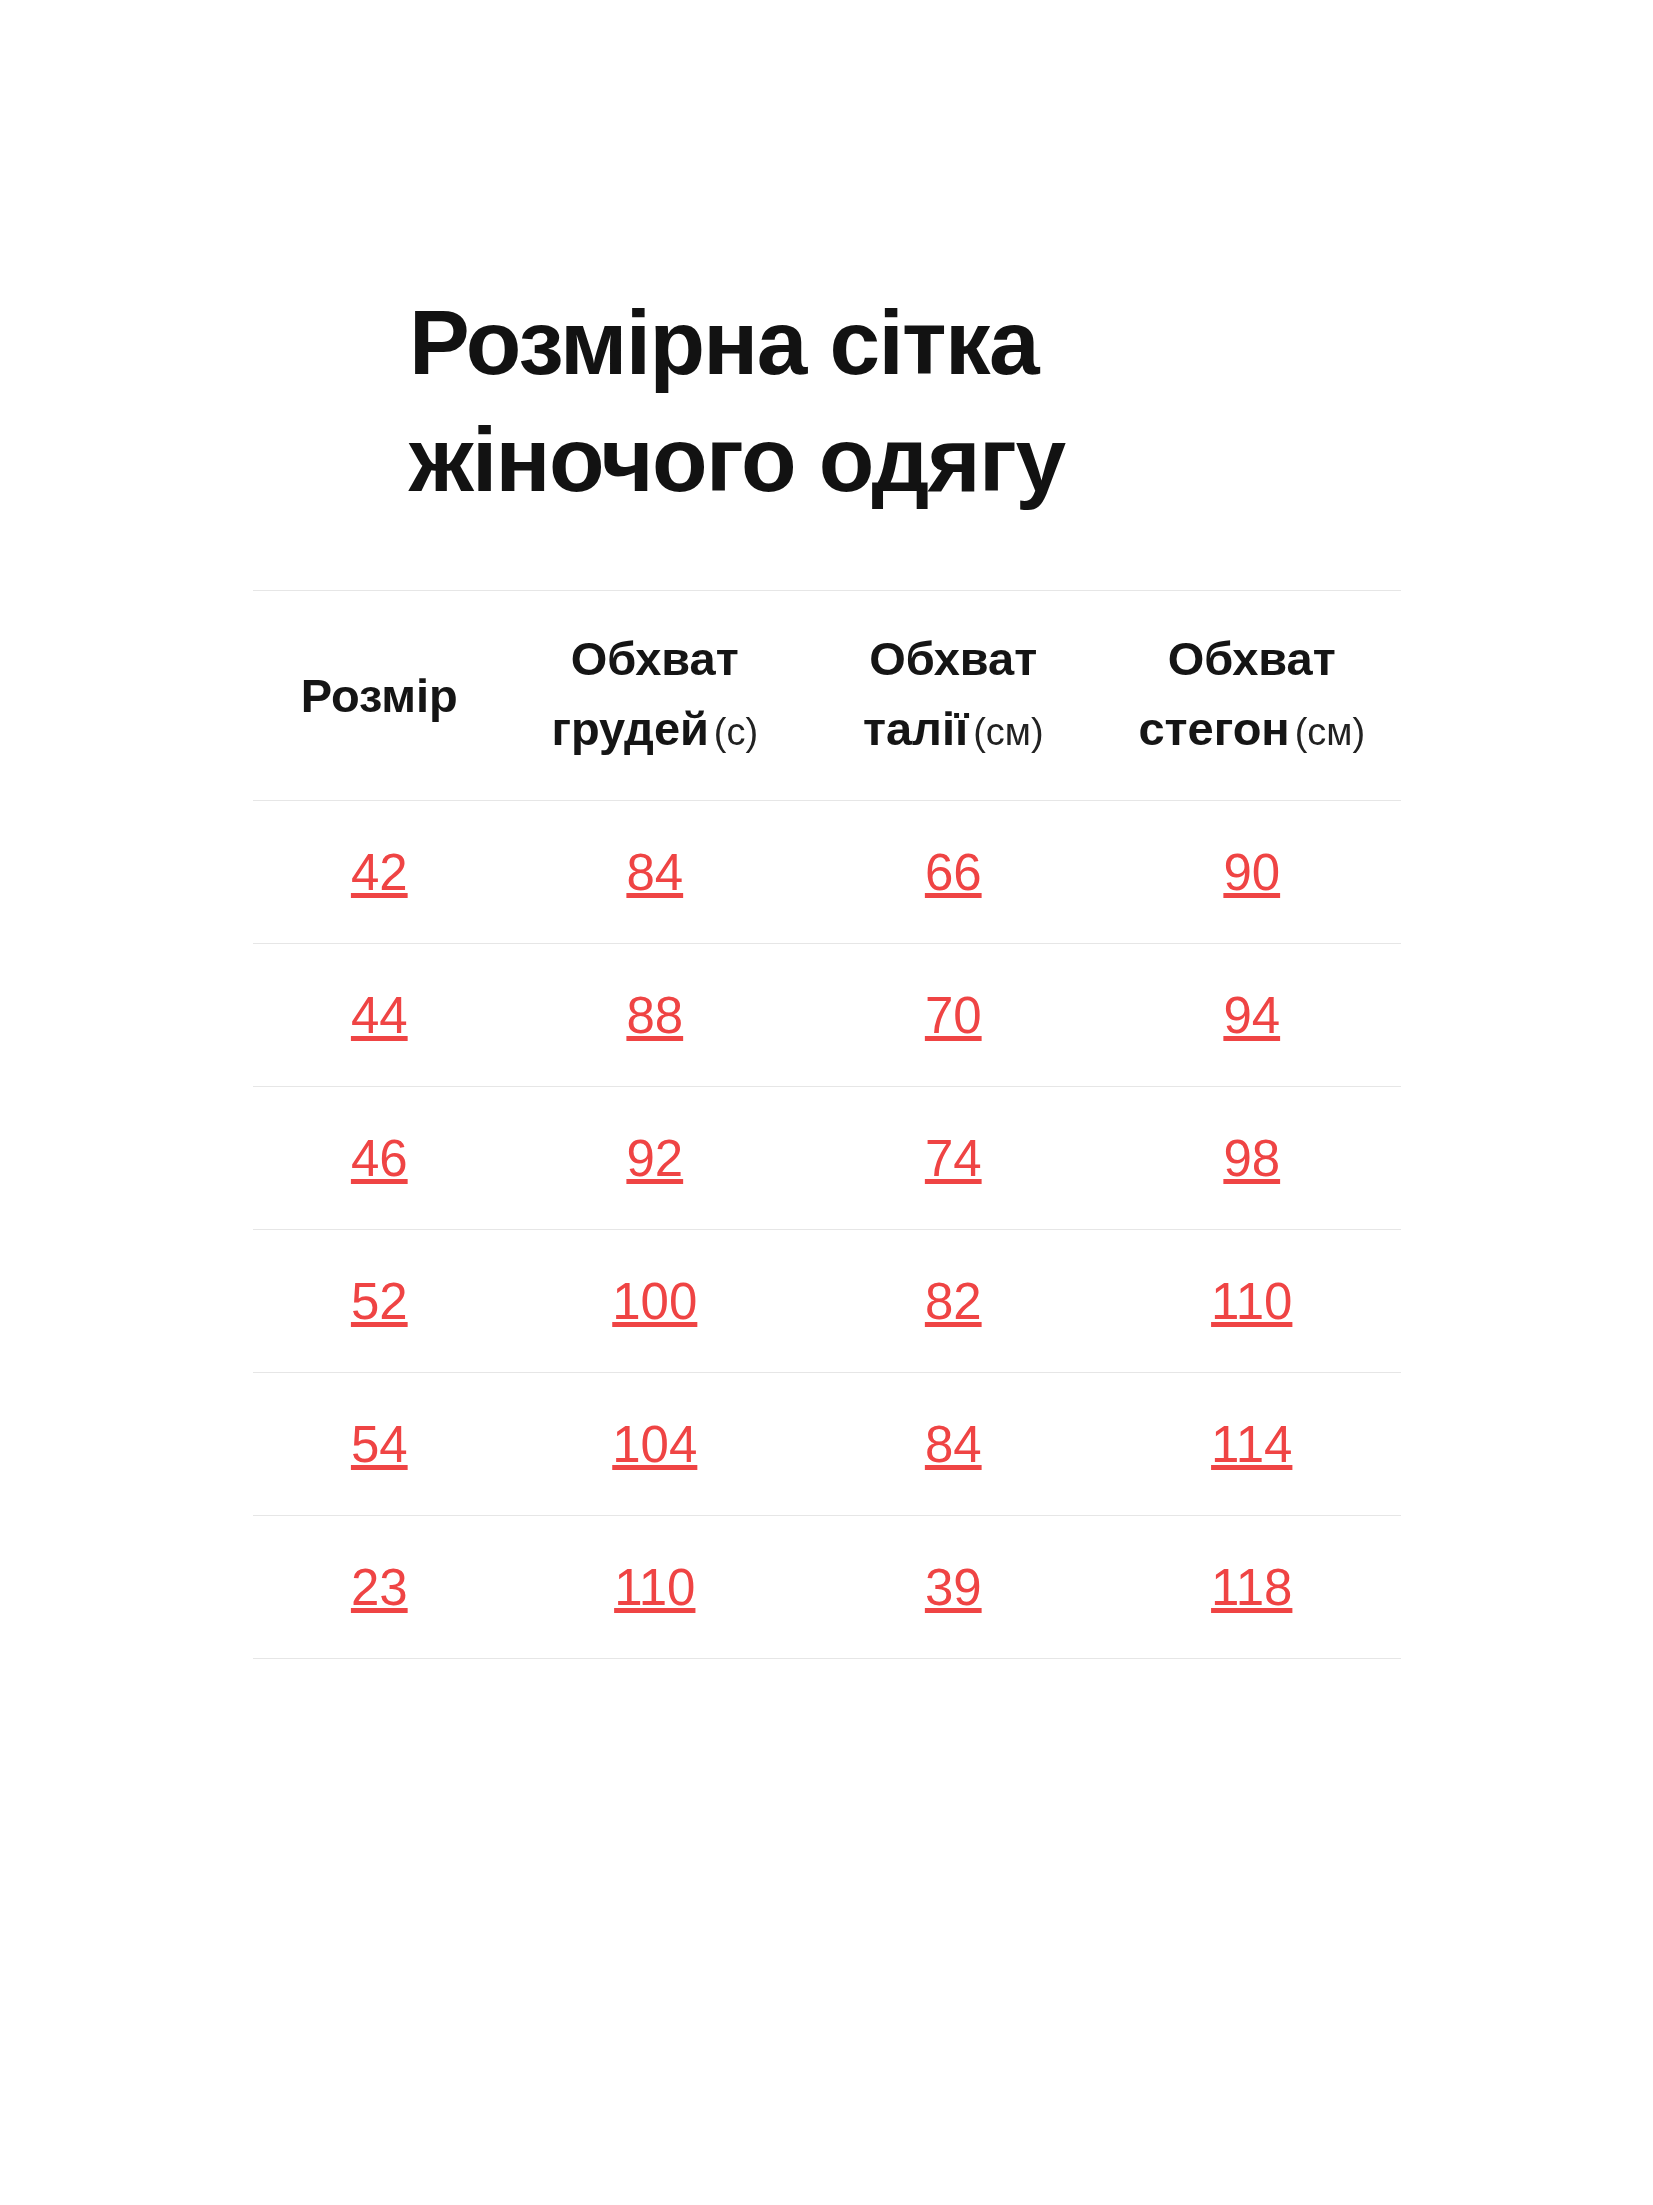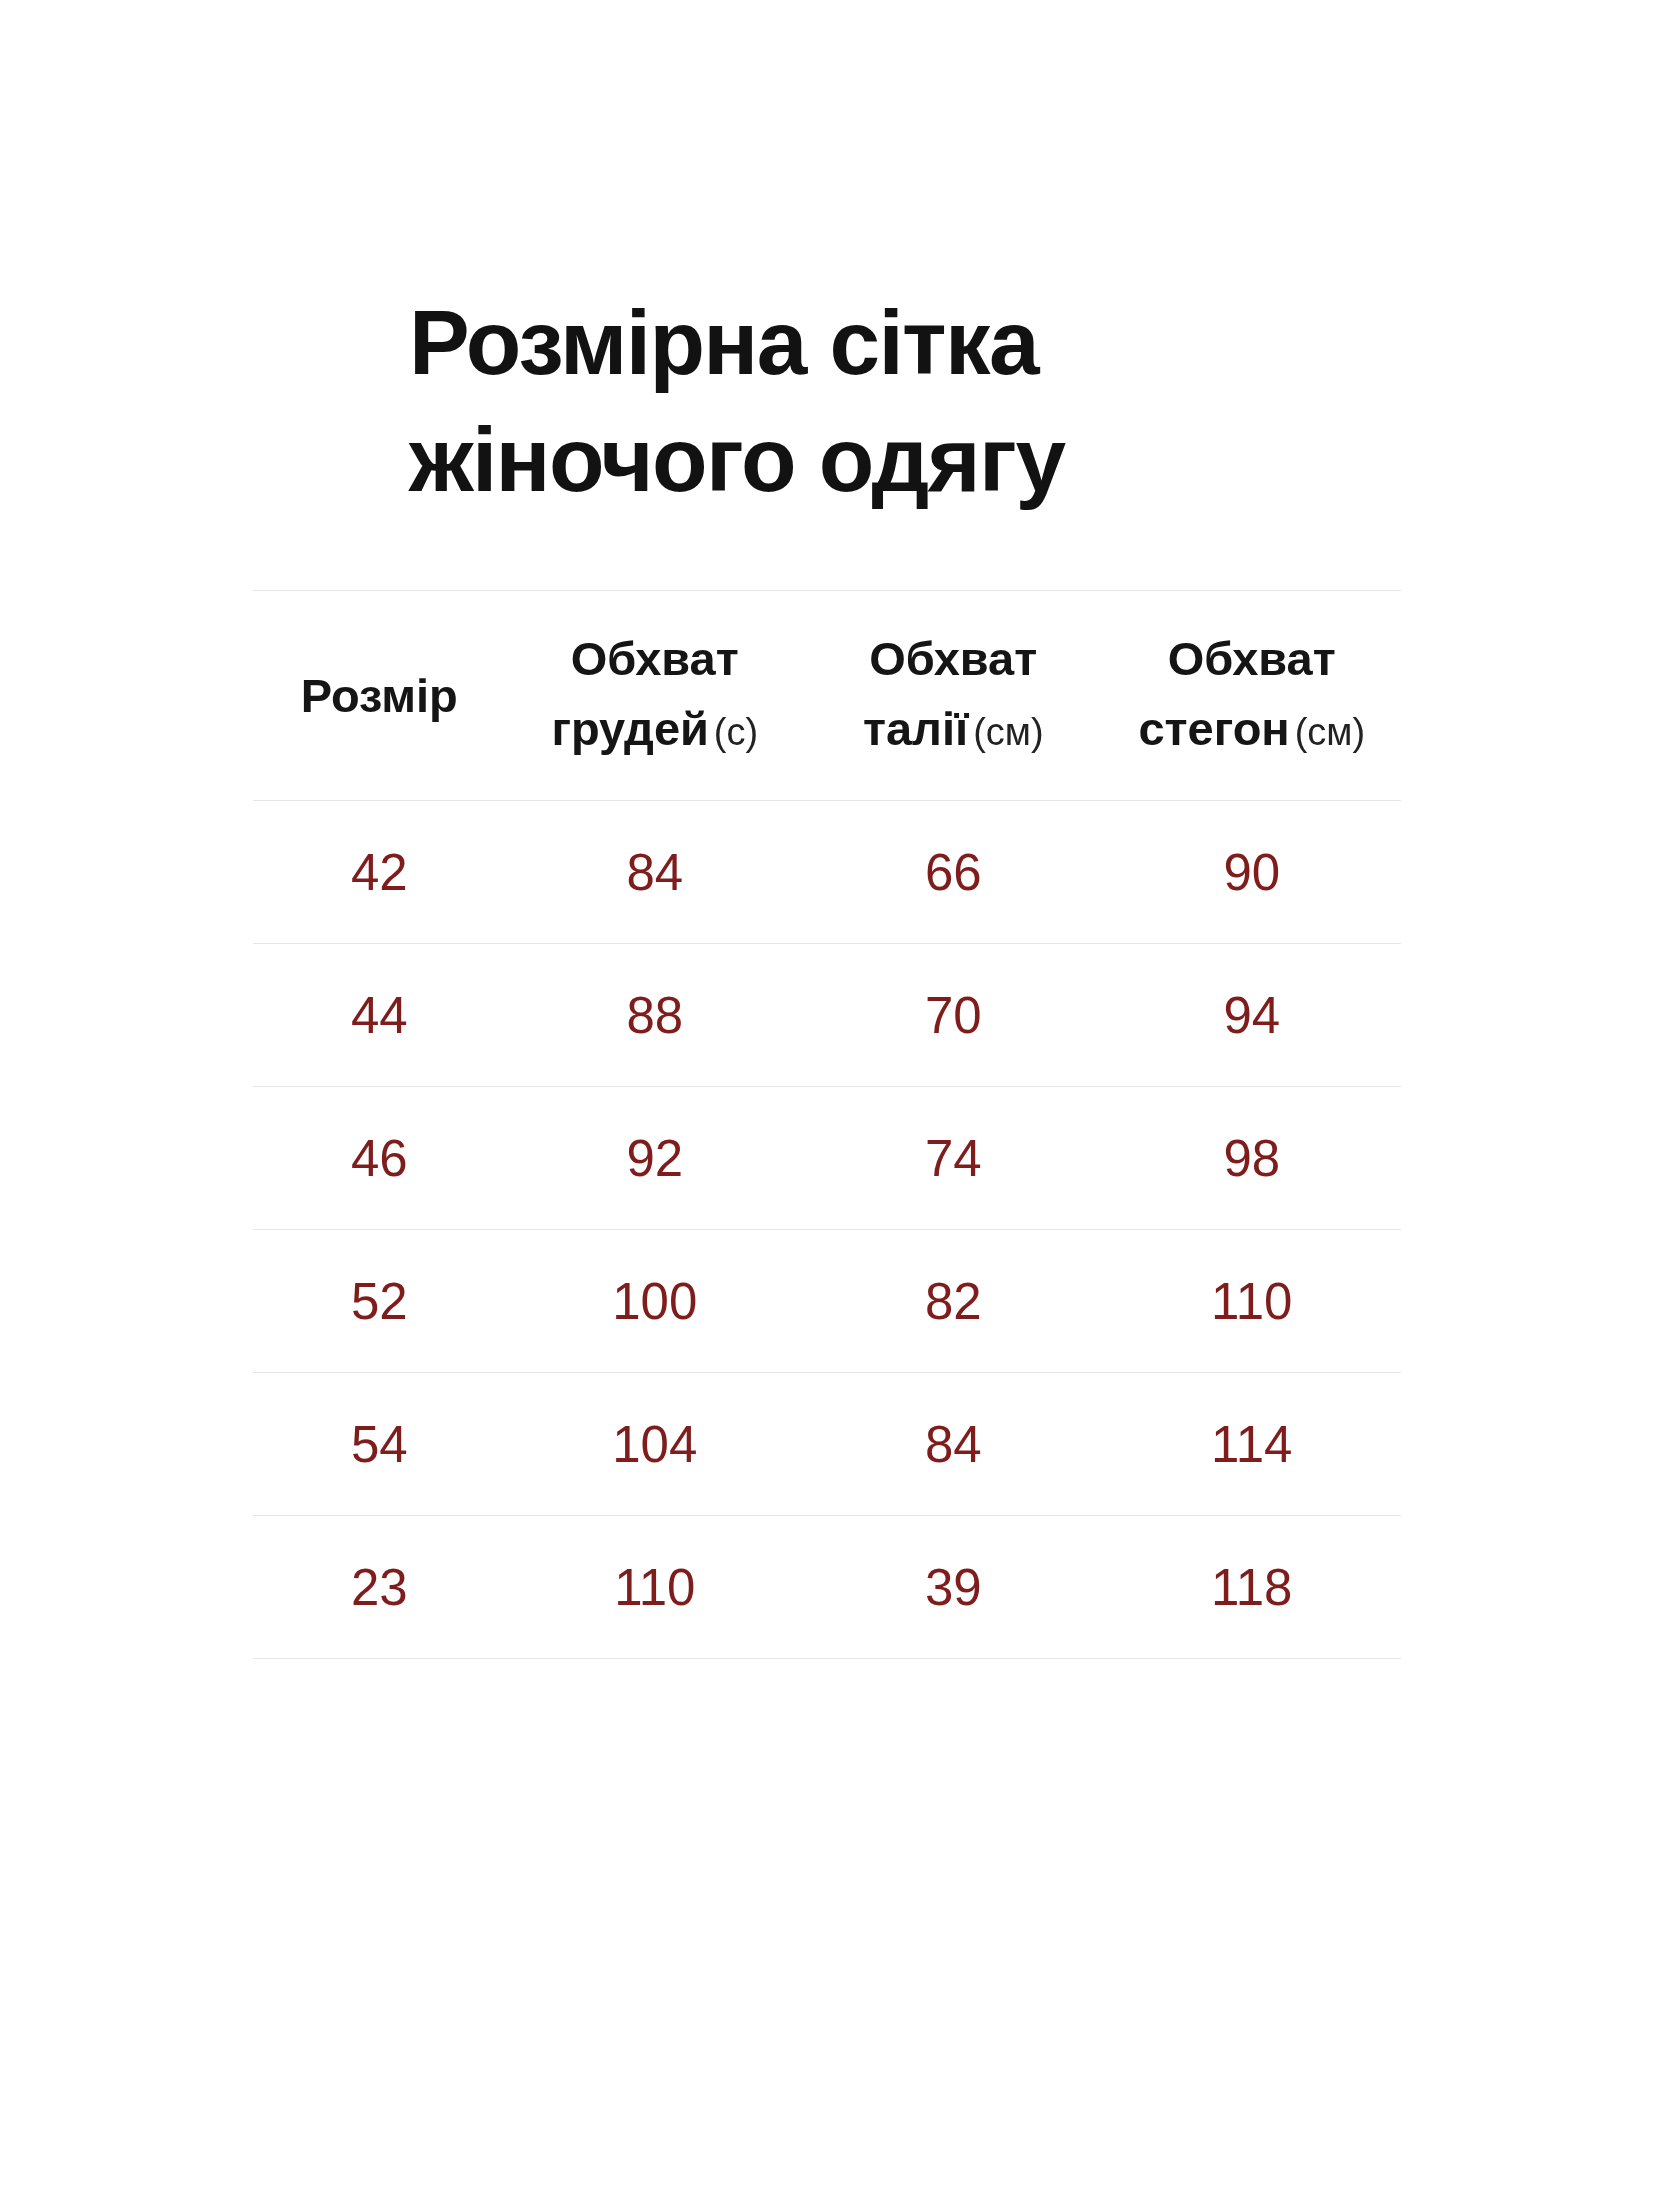--- a/index.html
+++ b/index.html
@@ -52,21 +52,22 @@
     line-height: 70px;
     color: #151515;
   }
   .size-table td {
     height: 142px;
     padding: 0;
     vertical-align: middle;
     text-align: center;
     font-weight: 400;
     font-size: 51px;
-    color: #7f1d1d;
+    color: #ef4444;
+    text-decoration: underline;
   }
   .h-unit {
     font-size: 38px;
     font-weight: 400;
     color: #222222;
     margin-left: 4.9px;
   }
 </style>
 </head>
 <body>

